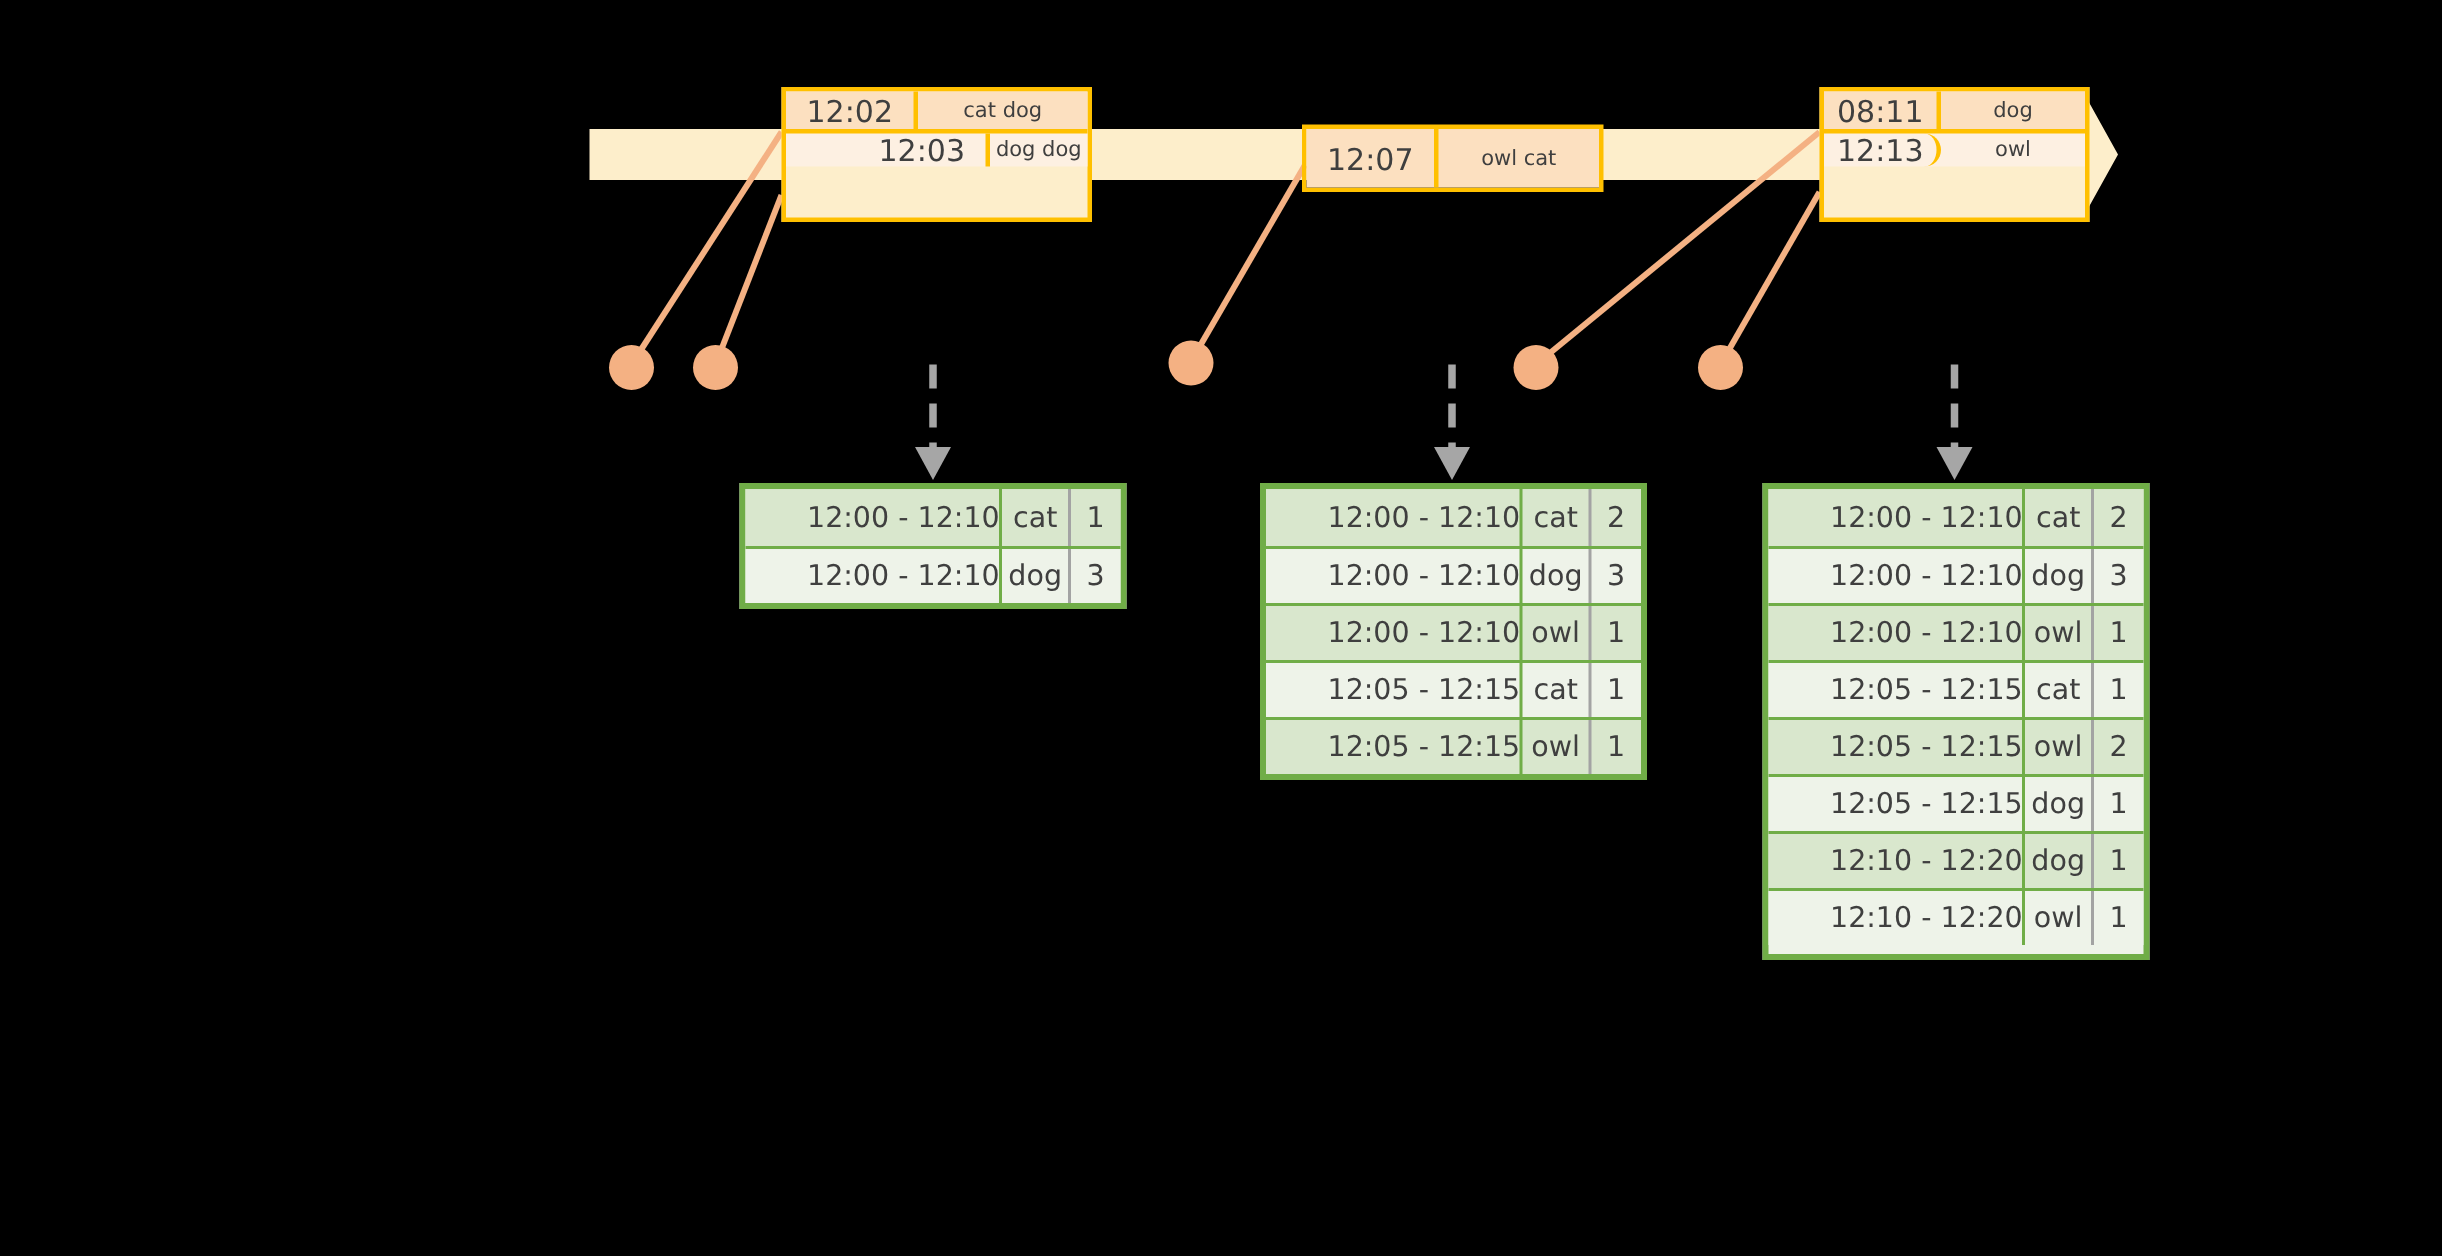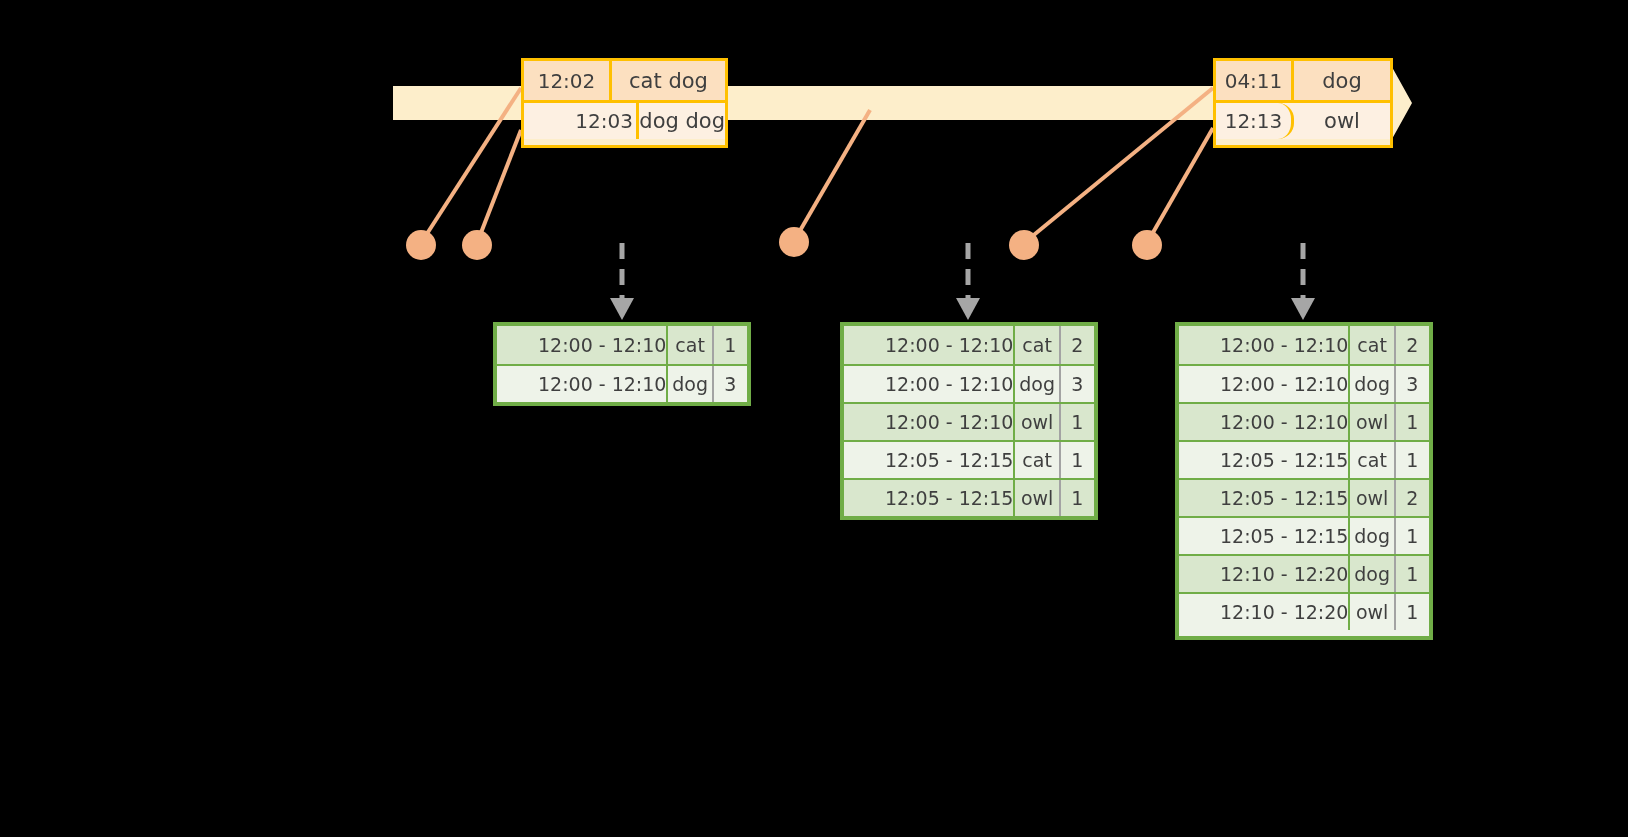--- a/index.html
+++ b/index.html
@@ -39,21 +39,21 @@
   
   .event-group {
     position: absolute;
     border: 3px solid #ffc000;
     box-sizing: border-box;
     background: #fdeecb;
   }
   .event-row {
     display: flex;
     box-sizing: border-box;
-    height: 39px;
+    height: 25px;
   }
   .event-row + .event-row {
     border-top: 3px solid #ffc000;
   }
   .event-row.shade-a { background: #fce0c0; }
   .event-row.shade-b { background: #fdf0e2; }
   .ev-time {
     box-sizing: border-box;
     border-right: 3px solid #ffc000;
     display: flex;
@@ -61,21 +61,21 @@
     justify-content: center;
     font-size: 20px;
     color: #3f3f3f;
     white-space: nowrap;
   }
   .ev-words {
     box-sizing: border-box;
     display: flex;
     align-items: center;
     justify-content: center;
-    font-size: 21px;
+    font-size: 14px;
     color: #3f3f3f;
     white-space: nowrap;
     flex: 1 1 auto;
   }
 
   
   .result-table {
     position: absolute;
     border: 4px solid #70ad47;
     box-sizing: border-box;
@@ -162,24 +162,30 @@
     <div class="event-row shade-a">
       <div class="ev-time" style="width:88px;">12:02</div>
       <div class="ev-words">cat dog</div>
     </div>
     <div class="event-row shade-b">
       <div class="ev-time" style="width:88px;margin-left:48px;">12:03</div>
       <div class="ev-words">dog dog</div>
     </div>
   </div>
 
+  <div class="event-group" style="left:868px; top:83px; width:201px; height:45px;">
+    <div class="event-row shade-a" style="height:39px;">
+      <div class="ev-time" style="width:88px;">12:07</div>
+      <div class="ev-words">owl cat</div>
+    </div>
+  </div>
 
   <div class="event-group" style="left:1213px; top:58px; width:180px; height:90px;">
     <div class="event-row shade-a">
-      <div class="ev-time" style="width:78px;">04:11</div>
+      <div class="ev-time" style="width:78px;">08:11</div>
       <div class="ev-words">dog</div>
     </div>
     <div class="event-row shade-b">
       <div class="ev-time" style="width:78px;border-radius:16px;">12:13</div>
       <div class="ev-words">owl</div>
     </div>
   </div>
 
   <div class="result-table" style="left:493px; top:322px; width:258px; height:84px;">
     <div class="res-row stripe-a">

